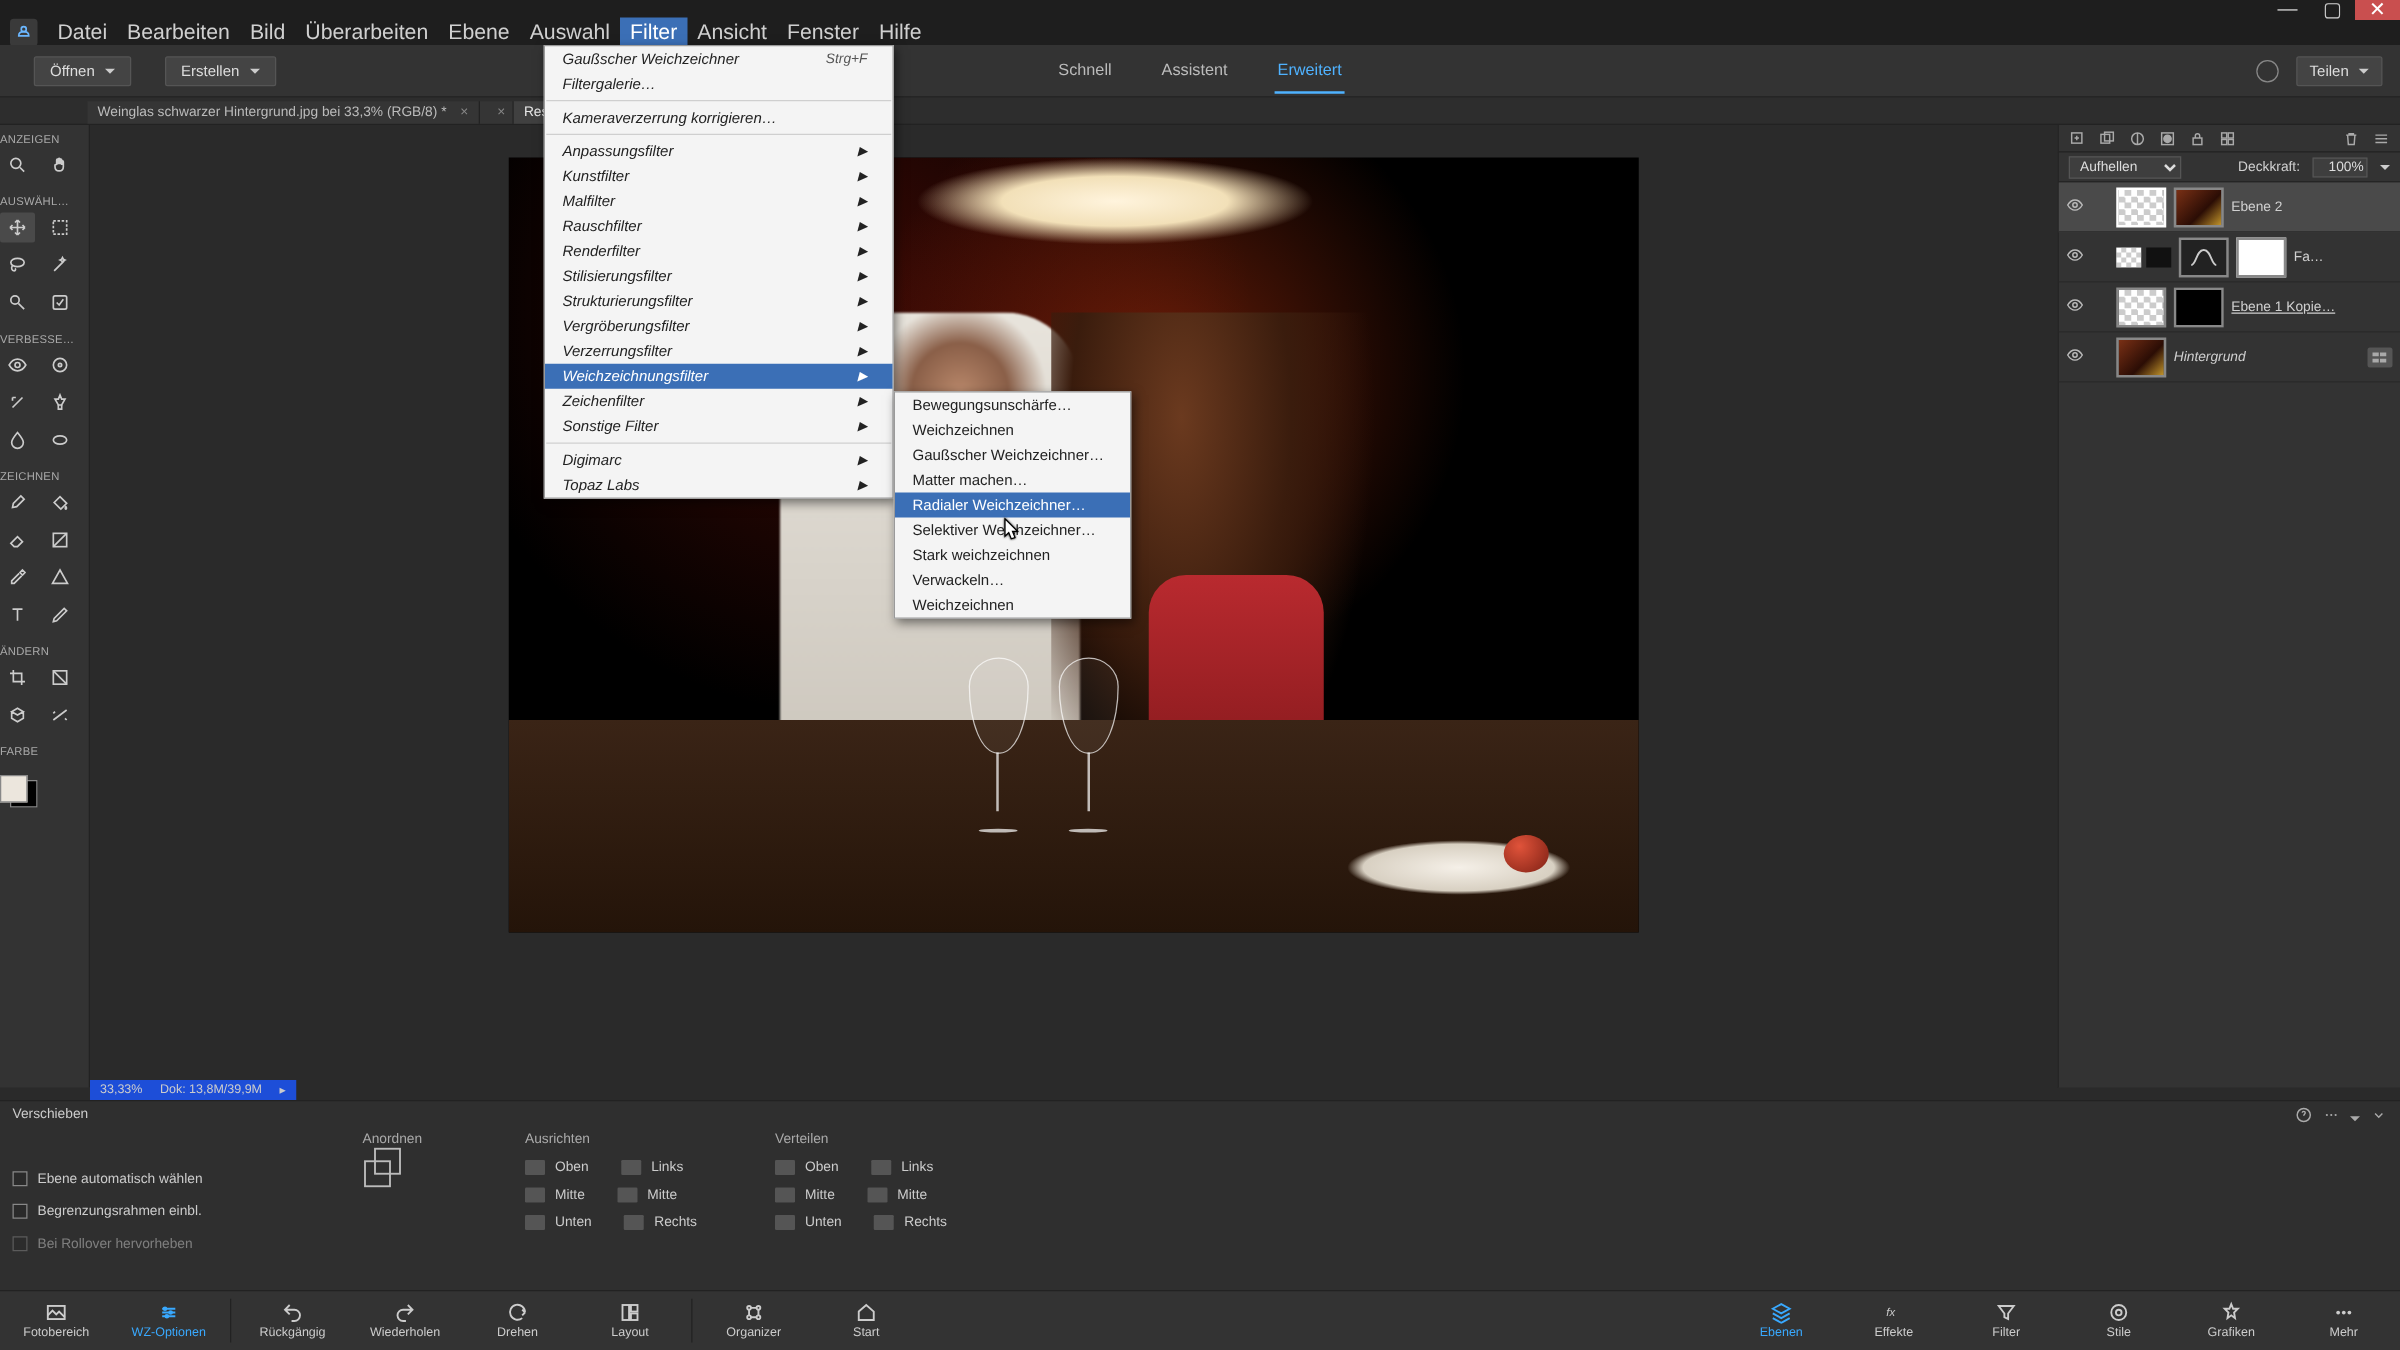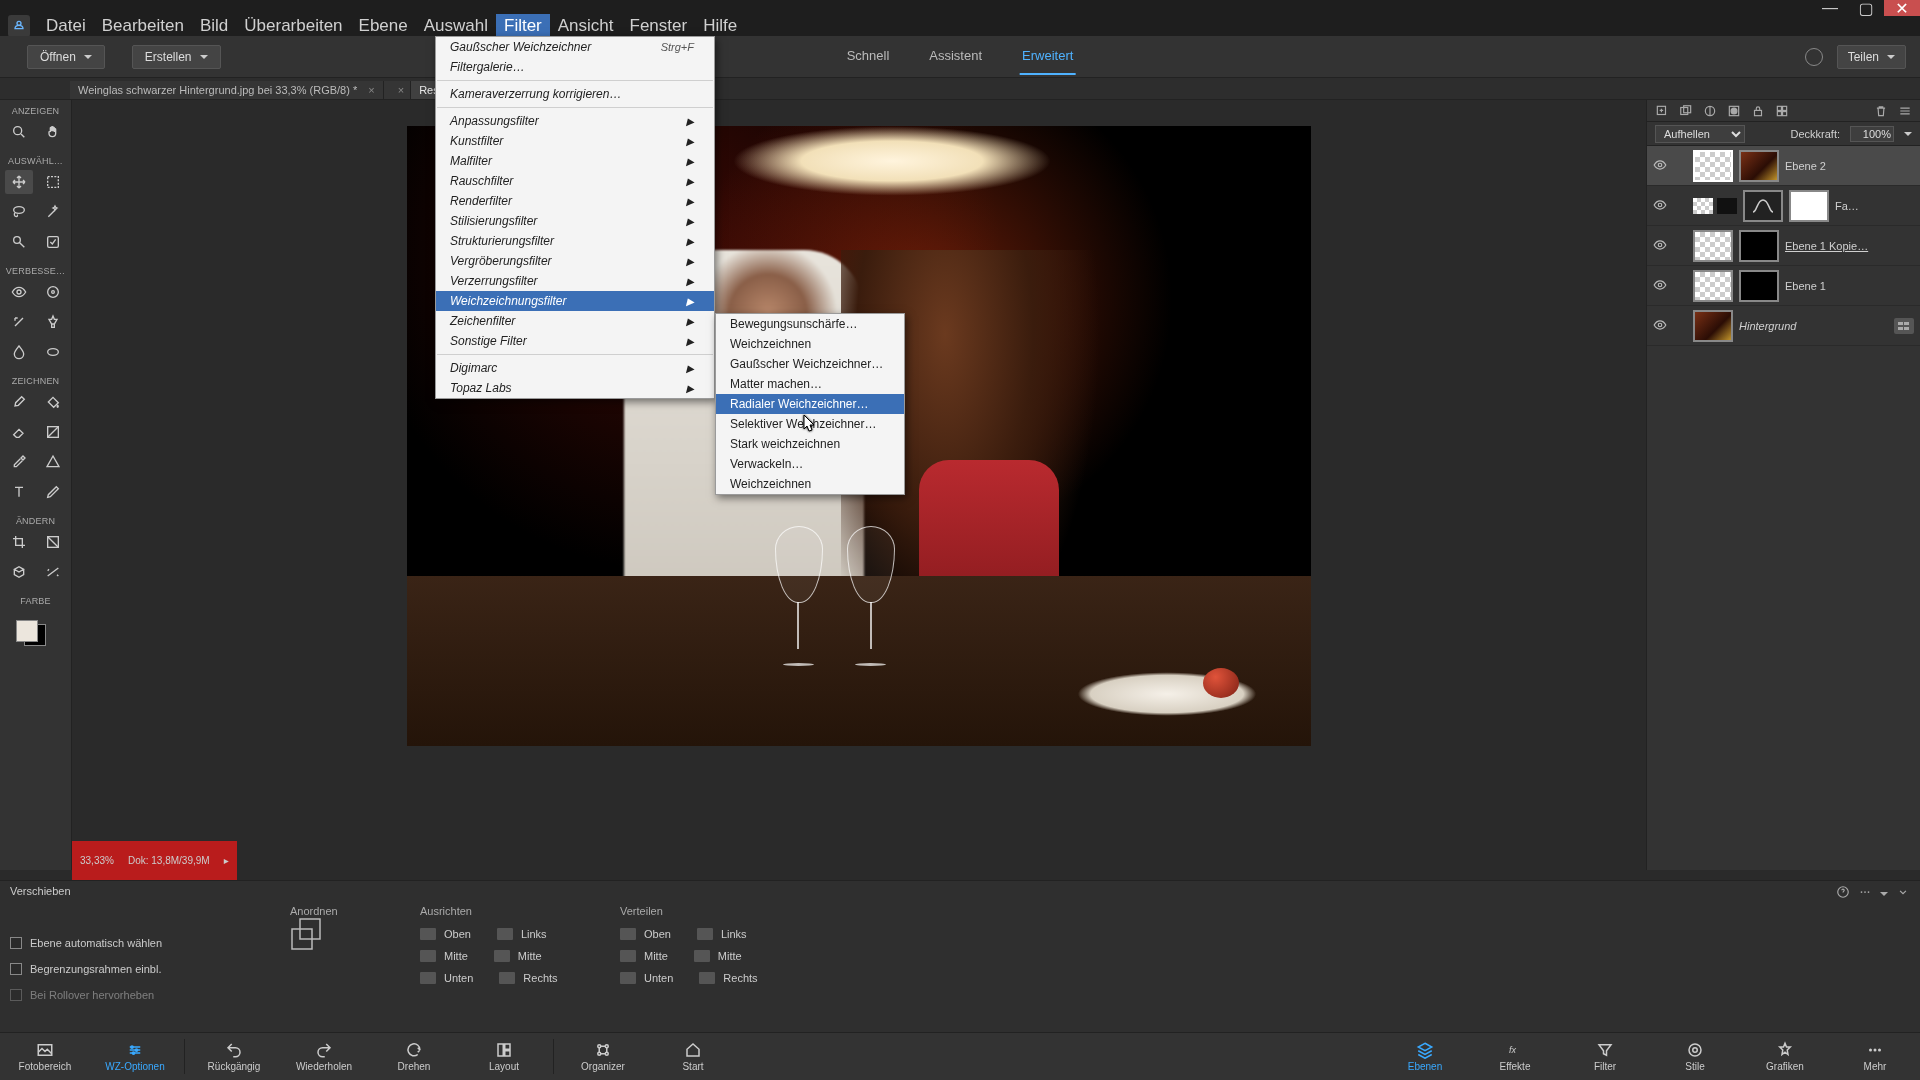--- a/index.html
+++ b/index.html
@@ -28,21 +28,21 @@
 .circle-icon { width:18px; height:18px; border:1.5px solid #888; border-radius:50%; }
 .share-btn { background:#444; border:1px solid #555; padding:4px 10px; color:#ddd; font-size:12px; display:flex; align-items:center; gap:8px; border-radius:2px; }
 
 
 .doctabs { height:22px; background:#2d2d2d; display:flex; align-items:flex-end; font-size:11px; padding-left:70px; border-bottom:1px solid #222; }
 .doctab { padding:3px 8px; background:#353535; color:#bbb; border-right:1px solid #222; }
 .doctab.active { background:#404040; color:#e8e8e8; }
 .doctab .x { margin-left:8px; color:#888; }
 
 
-.leftbox { position:absolute; left:0; top:100px; width:72px; bottom:210px; background:#333; border-right:1px solid #222; display:flex; flex-direction:column; align-items:center; font-size:9px; color:#aaa; }
+.leftbox { position:absolute; left:0; top:100px; width:72px; bottom:210px; background:#333; border-right:1px solid #222; display:flex; flex-direction:column; align-items:flex-start; font-size:9px; color:#aaa; }
 .leftbox .section-label { margin-top:6px; margin-bottom:4px; font-size:9px; letter-spacing:.2px; }
 .toolgrid { display:grid; grid-template-columns:28px 28px; gap:6px; margin-bottom:6px; }
 .toolslot { width:28px; height:24px; display:flex; align-items:center; justify-content:center; color:#ccc; border-radius:2px; }
 .toolslot.active { background:#4a4a4a; }
 .toolslot svg { width:16px; height:16px; }
 .swatch-fg { width:22px; height:22px; background:#ece6dd; border:1px solid #888; position:relative; margin-top:4px; }
 .swatch-bg { width:22px; height:22px; background:#000; border:1px solid #888; position:absolute; left:8px; top:8px; }
 .swatch-wrap { position:relative; width:40px; height:36px; margin-top:6px; }
 
 
@@ -59,21 +59,21 @@
 .glass { position:absolute; bottom:80px; width:60px; height:140px; }
 .glass.g1 { left:40%; } .glass.g2 { left:48%; }
 .glass-bowl { position:absolute; top:0; left:10%; width:80%; height:55%; border:1.5px solid rgba(255,255,255,.7); border-radius:50% 50% 48% 48% / 30% 30% 70% 70%; background:rgba(255,255,255,.05);}
 .glass-stem { position:absolute; top:54%; left:48%; width:2px; height:34%; background:rgba(255,255,255,.7);}
 .glass-foot { position:absolute; bottom:0; left:24%; width:52%; height:3px; background:rgba(255,255,255,.7); border-radius:50%;}
 .plate { position:absolute; bottom:30px; right:6%; width:180px; height:44px; background:radial-gradient(ellipse at center,#f5f0e8 0%,#d8d0c2 60%,rgba(0,0,0,0)70%); border-radius:50%; }
 .tomato { position:absolute; bottom:48px; right:8%; width:36px; height:30px; background:radial-gradient(circle at 35% 30%, #e0533a, #7e2014); border-radius:50%; }
 
 
 .status-strip { position:absolute; left:72px; right:274px; bottom:200px; height:10px; }
-.status-strip-inner { position:absolute; left:0; bottom:0; background:#b91c1c; padding:14px 8px; font-size:10px; color:#ccc; display:flex; gap:14px; }
+.status-strip-inner { position:absolute; left:0; bottom:0; background:#1d4ed8; padding:2px 8px; font-size:10px; color:#ccc; display:flex; gap:14px; }
 
 
 .rightpanel { position:absolute; right:0; top:100px; width:274px; bottom:210px; background:#333; border-left:1px solid #222; }
 .rp-icons { height:22px; display:flex; align-items:center; justify-content:flex-end; gap:10px; padding:0 8px; border-bottom:1px solid #222; }
 .rp-icons svg, .rp-icons span { width:14px; height:14px; color:#aaa; }
 .rp-blend { height:24px; display:flex; align-items:center; gap:10px; padding:0 8px; font-size:11px; border-bottom:1px solid #222; }
 .rp-blend select { background:#3e3e3e; color:#ddd; border:1px solid #555; font-size:11px; padding:1px 18px 1px 4px; }
 .rp-blend input { width:44px; background:#3e3e3e; color:#ddd; border:1px solid #555; font-size:11px; text-align:right; padding:1px 2px; }
 .layer { display:flex; align-items:center; height:40px; border-bottom:1px solid #2a2a2a; padding:0 6px; gap:6px; font-size:11px;}
 .layer.active { background:#4a4a4a; }
@@ -483,30 +483,20 @@
         <div class="thumb checker"></div>
         <div class="thumb mask"></div>
         <span class="layer-name linked">Ebene 1 Kopie…</span>
       </div>
       <div class="layer">
         <span><svg class="eye" viewBox="0 0 24 24" fill="none" stroke="currentColor" stroke-width="2">
             <path d="M2 12s4-7 10-7 10 7 10 7-4 7-10 7S2 12 2 12z"></path>
             <circle cx="12" cy="12" r="3"></circle>
           </svg></span>
         <span class="lockcol"></span>
-        <div class="thumb checker"></div>
-        <div class="thumb mask"></div>
-        <span class="layer-name">Ebene 1</span>
-      </div>
-      <div class="layer">
-        <span><svg class="eye" viewBox="0 0 24 24" fill="none" stroke="currentColor" stroke-width="2">
-            <path d="M2 12s4-7 10-7 10 7 10 7-4 7-10 7S2 12 2 12z"></path>
-            <circle cx="12" cy="12" r="3"></circle>
-          </svg></span>
-        <span class="lockcol"></span>
         <div class="thumb photo-th"></div>
         <span class="layer-name italic">Hintergrund</span>
         <div class="fxbadge">
           <svg width="14" height="10" viewBox="0 0 14 10">
             <rect x="1" y="1" width="5" height="3" fill="#aaa"></rect>
             <rect x="7" y="1" width="5" height="3" fill="#aaa"></rect>
             <rect x="1" y="6" width="5" height="3" fill="#aaa"></rect>
             <rect x="7" y="6" width="5" height="3" fill="#aaa"></rect>
           </svg>
         </div>

